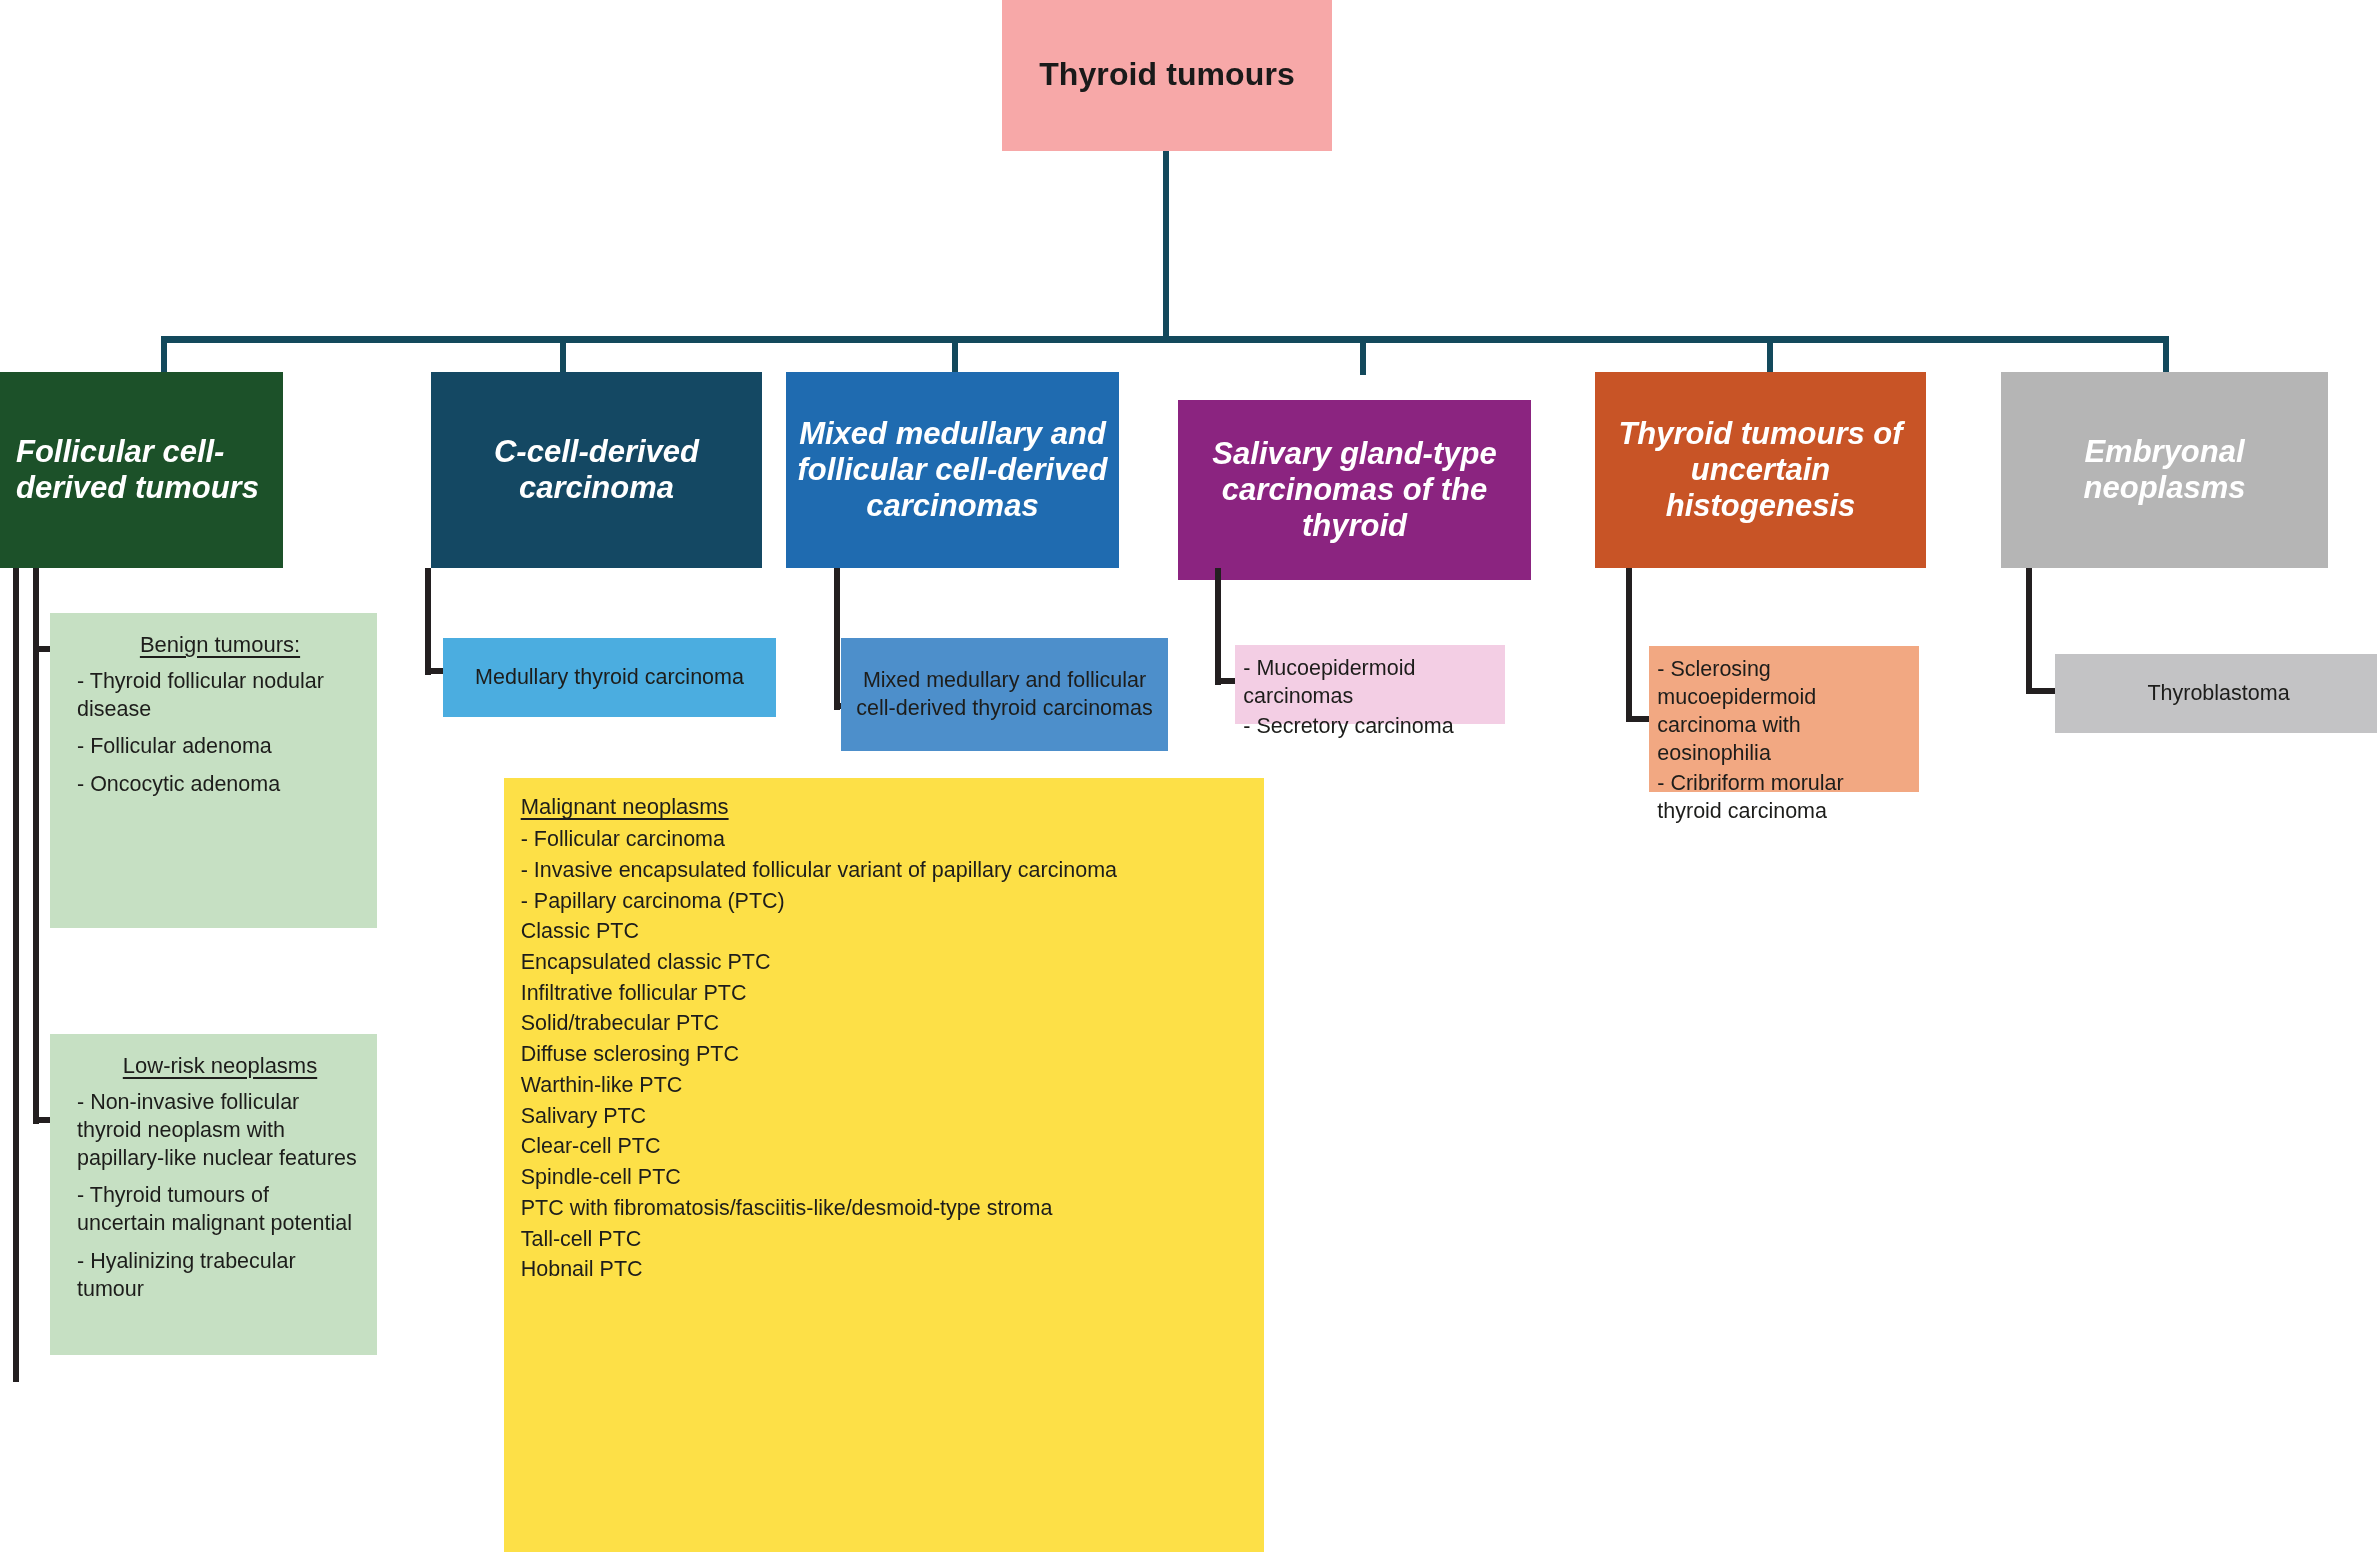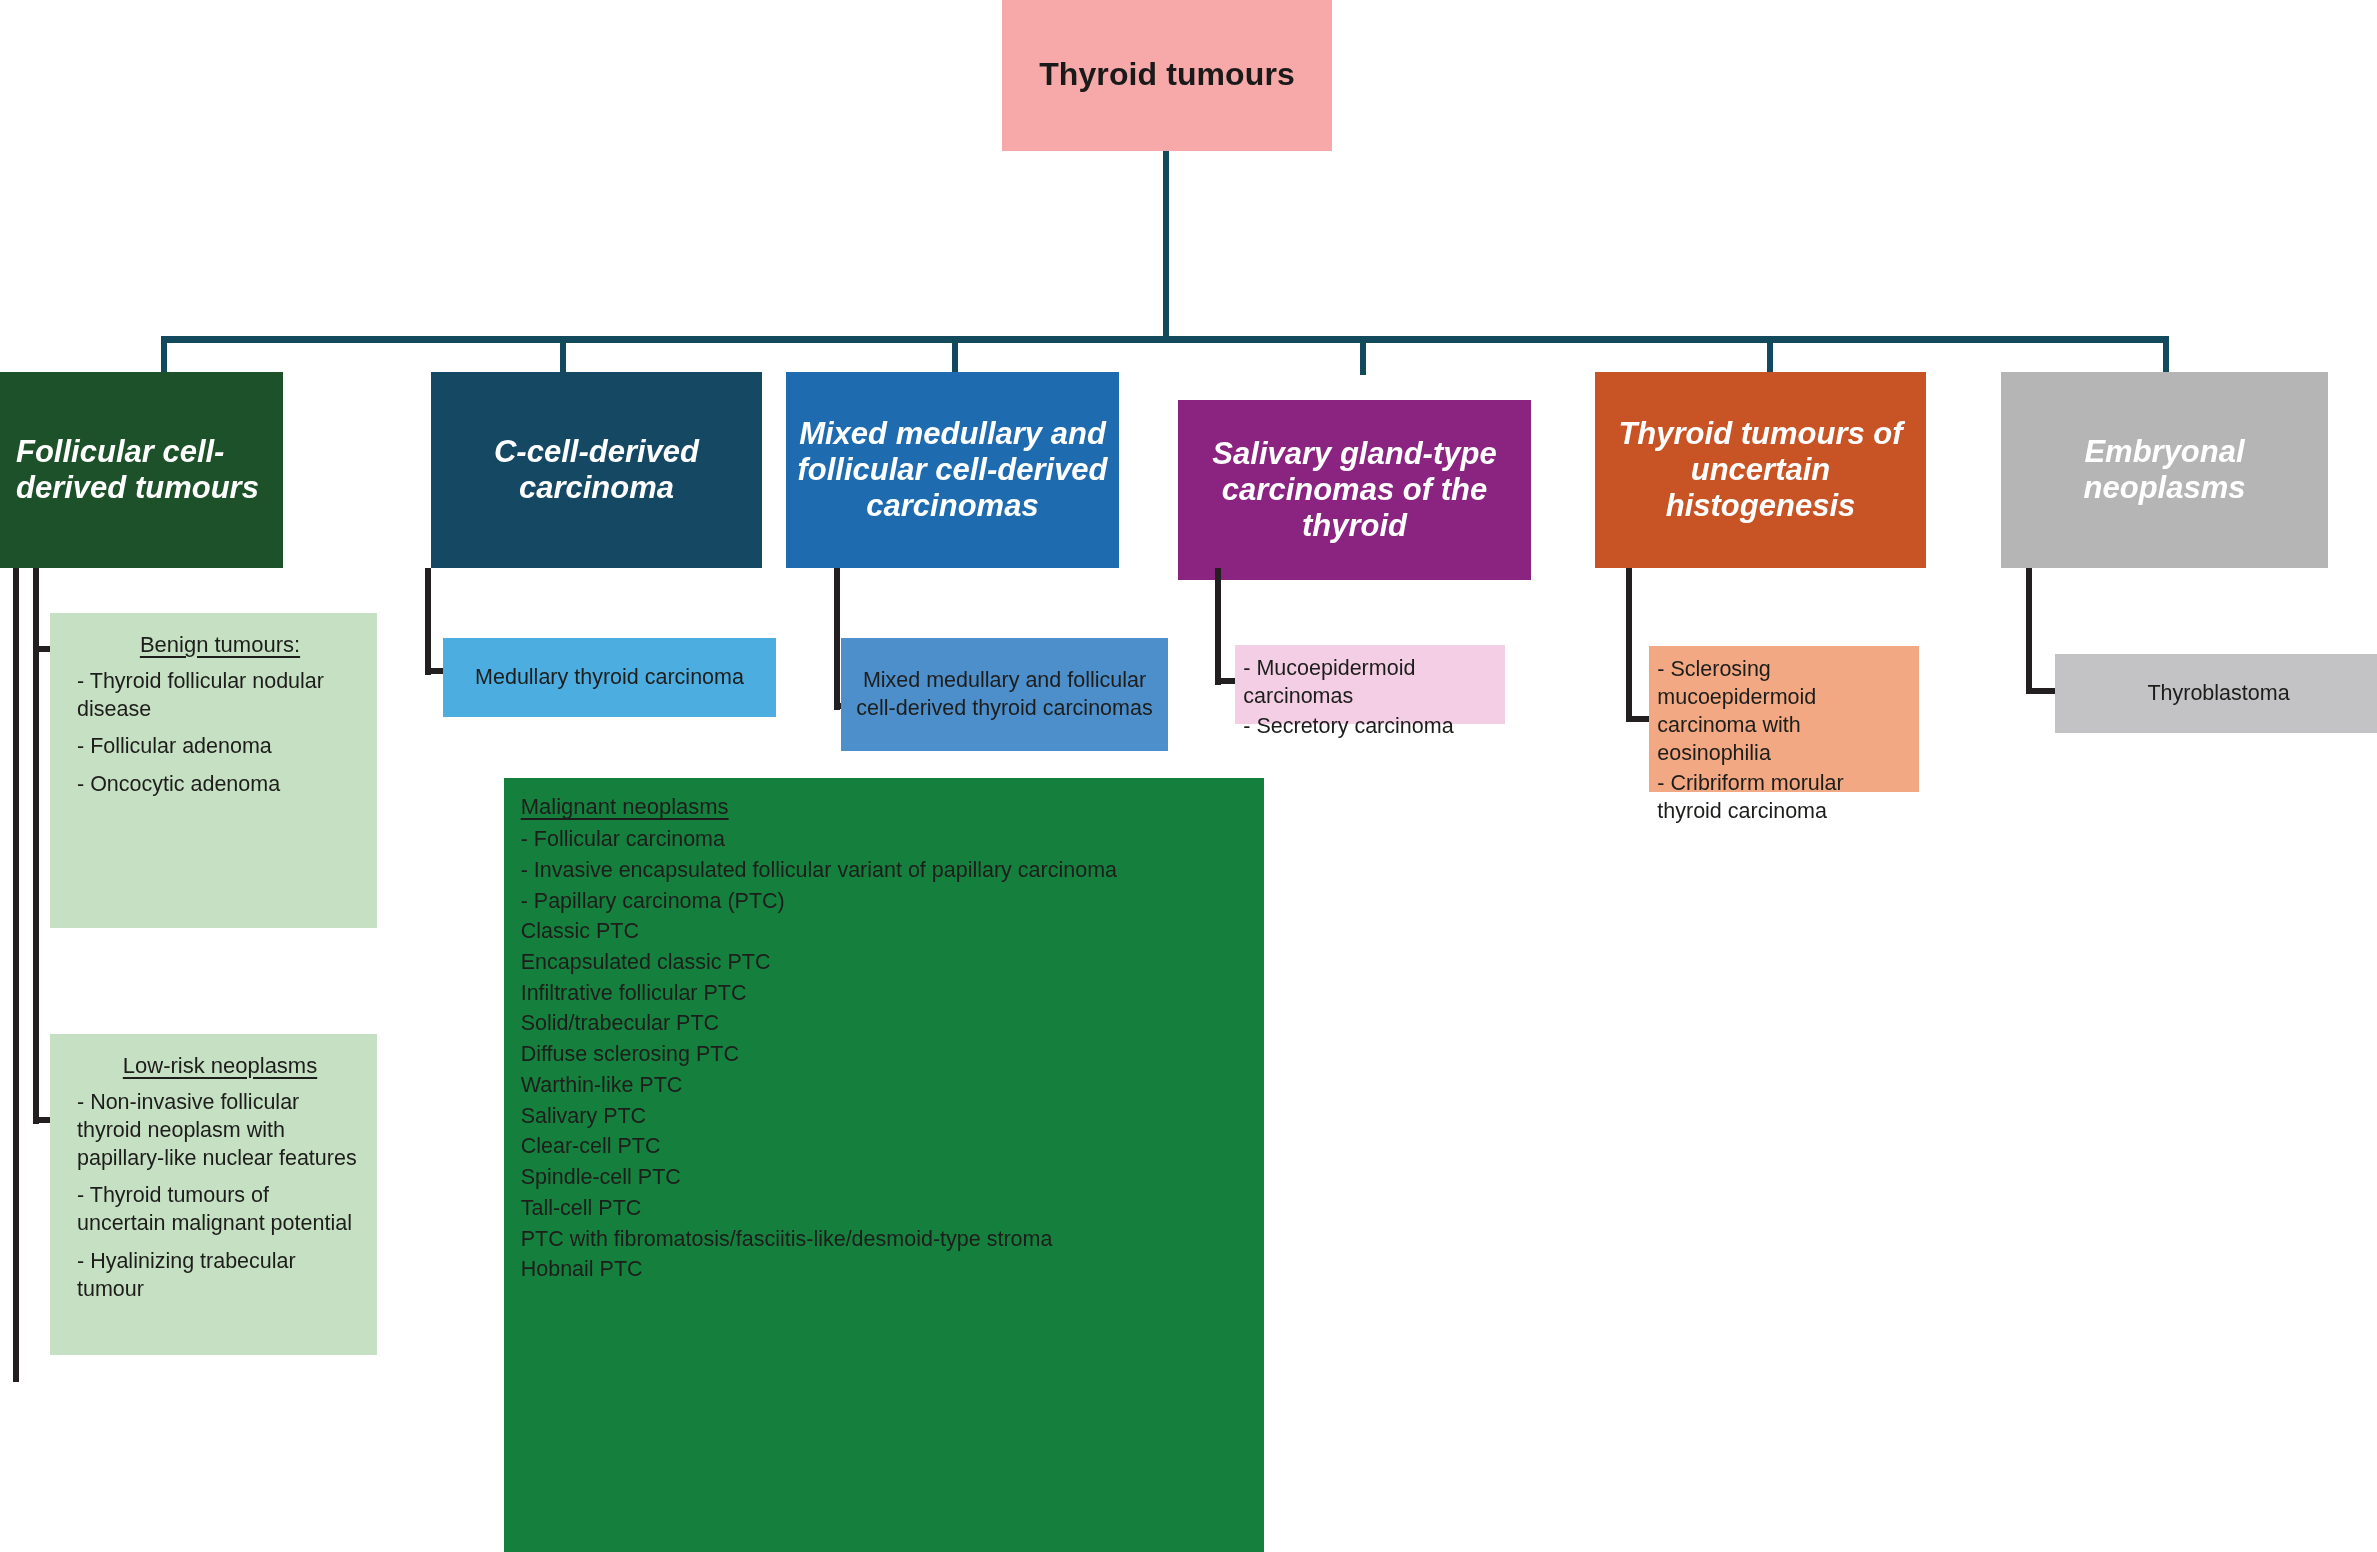--- a/index.html
+++ b/index.html
@@ -114,36 +114,36 @@
     <p>- Oncocytic adenoma</p>
   </div>
 
   <div class="panel pad" style="left:50px;top:1034px;width:327px;height:321px;background:#C6E0C3;">
     <span class="ttl">Low-risk neoplasms</span>
     <p>- Non-invasive follicular thyroid neoplasm with papillary-like nuclear features</p>
     <p>- Thyroid tumours of uncertain malignant potential</p>
     <p>- Hyalinizing trabecular tumour</p>
   </div>
 
-  <div class="panel tight" style="left:504px;top:778px;width:760px;height:774px;background:#15803d;padding:15.3px 14px 14px 16.7px;">
+  <div class="panel tight" style="left:504px;top:778px;width:760px;height:774px;background:#fde047;padding:15.3px 14px 14px 16.7px;">
     <span class="ttl lead">Malignant neoplasms</span>
     <p>- Follicular carcinoma</p>
     <p>- Invasive encapsulated follicular variant of papillary carcinoma</p>
     <p>- Papillary carcinoma (PTC)</p>
     <p class="sub">Classic PTC</p>
     <p class="sub">Encapsulated classic PTC</p>
     <p class="sub">Infiltrative follicular PTC</p>
     <p class="sub">Solid/trabecular PTC</p>
     <p class="sub">Diffuse sclerosing PTC</p>
     <p class="sub">Warthin-like PTC</p>
     <p class="sub">Salivary PTC</p>
     <p class="sub">Clear-cell PTC</p>
     <p class="sub">Spindle-cell PTC</p>
+    <p class="sub">PTC with fibromatosis/fasciitis-like/desmoid-type stroma</p>
     <p class="sub">Tall-cell PTC</p>
-    <p class="sub">PTC with fibromatosis/fasciitis-like/desmoid-type stroma</p>
     <p class="sub">Hobnail PTC</p>
   </div>
 
   <div class="panel padc" style="left:443px;top:638px;width:333px;height:79px;background:#4BADE0;">
     <span>Medullary thyroid carcinoma</span>
   </div>
 
   <div class="panel padc" style="left:841px;top:638px;width:327px;height:113px;background:#4D8FCB;">
     <span>Mixed medullary and follicular cell-derived thyroid carcinomas</span>
   </div>

